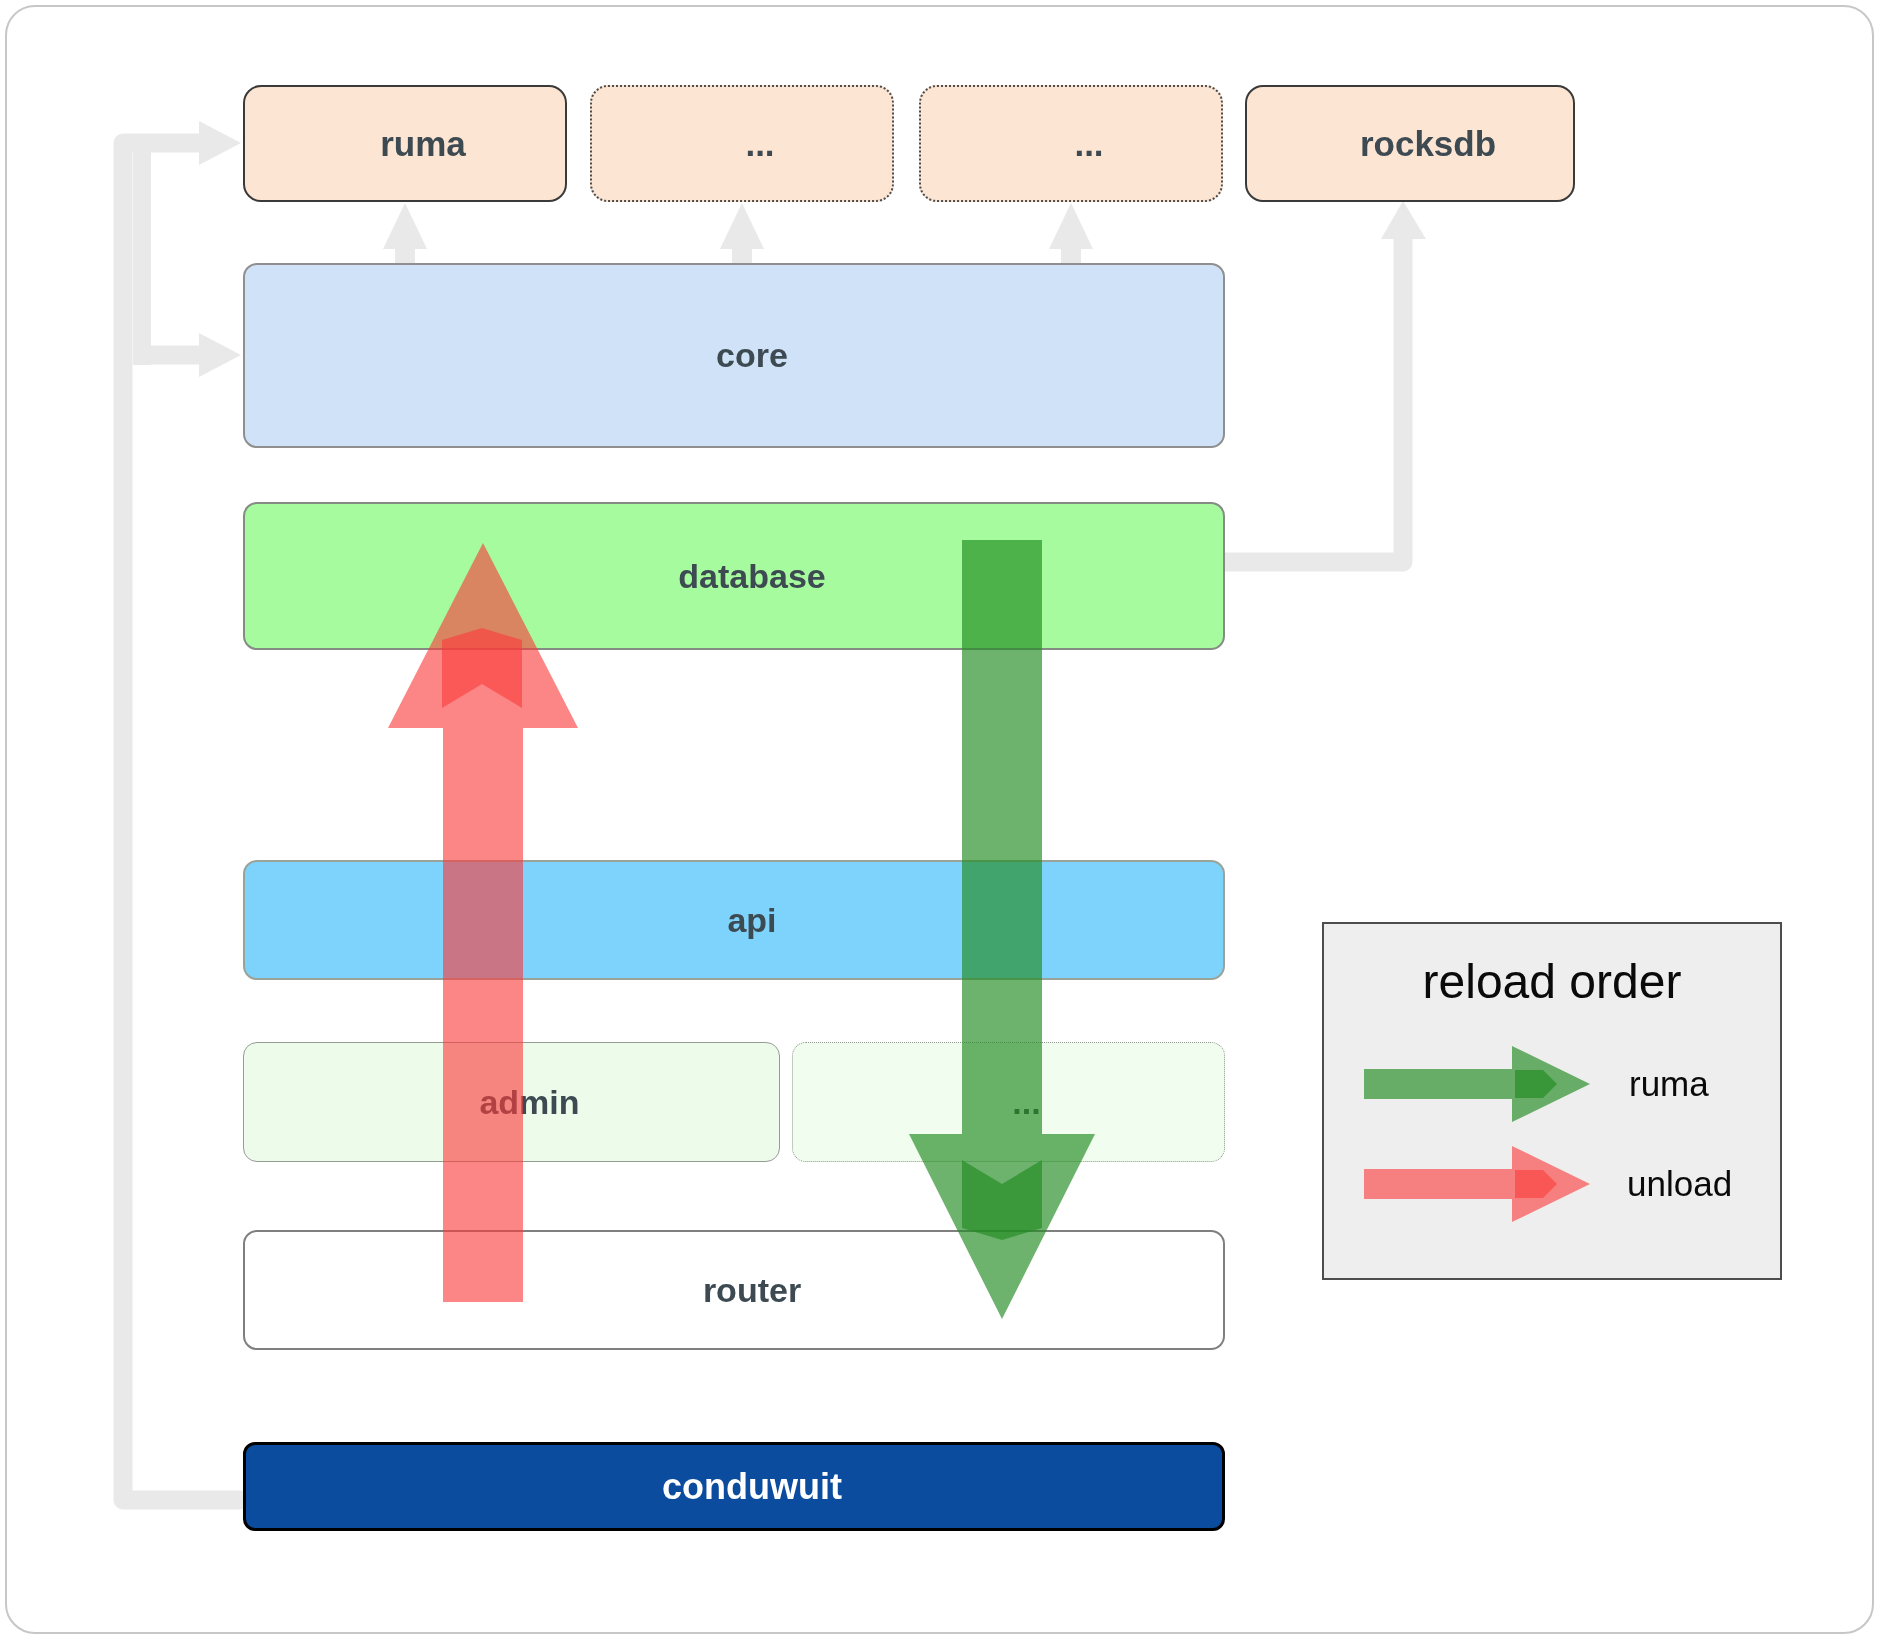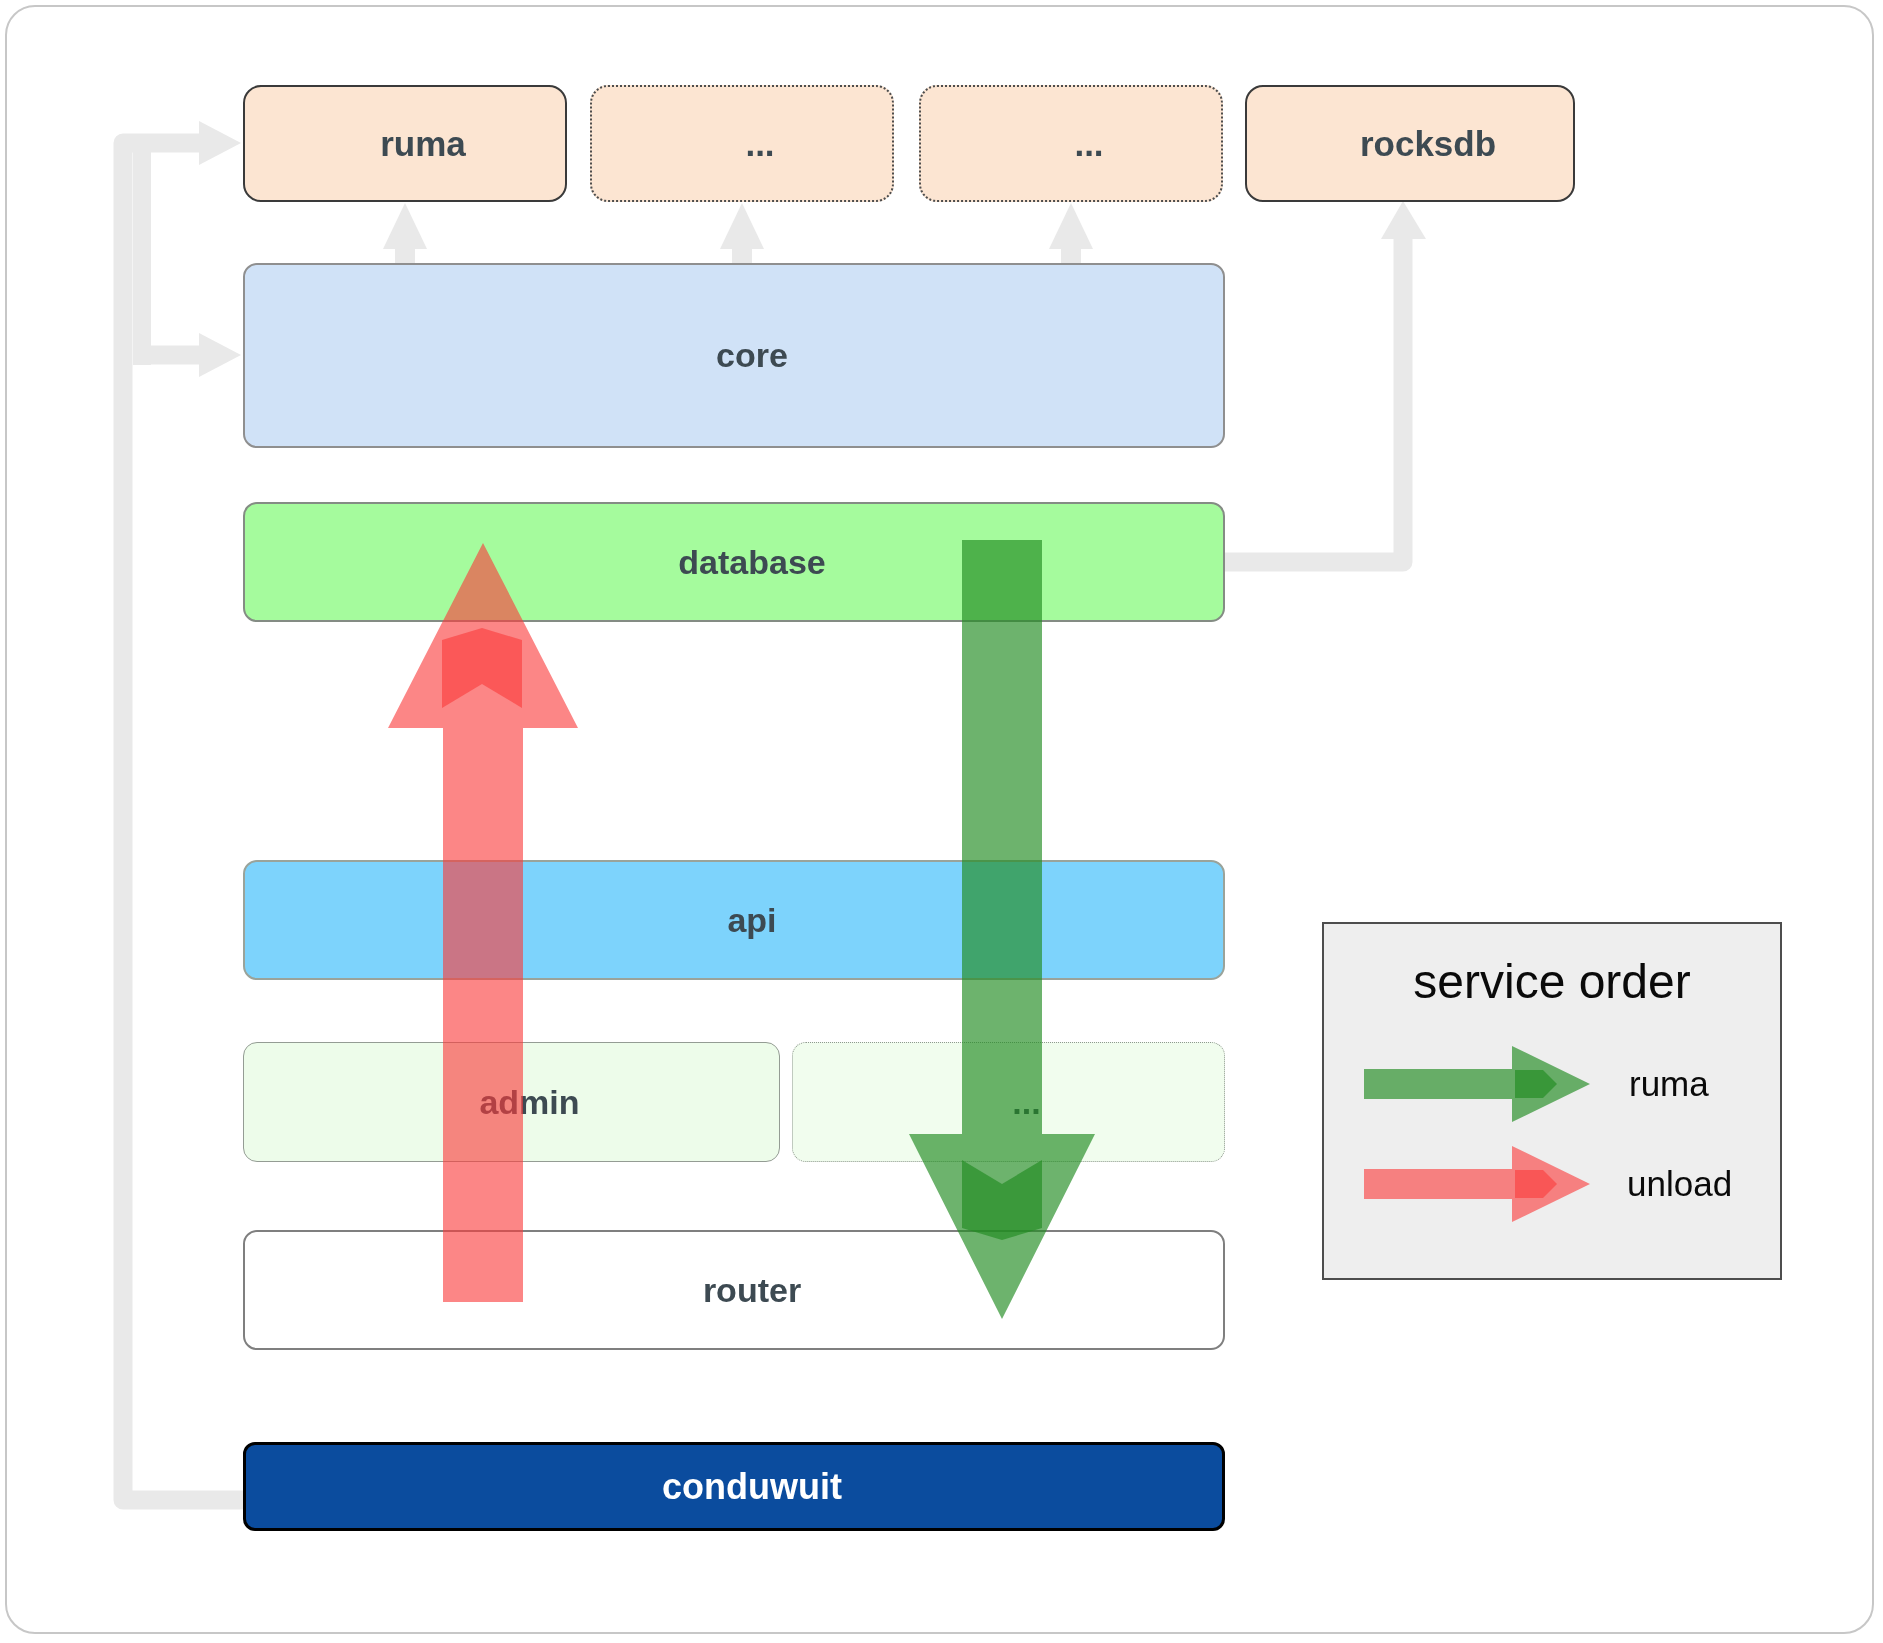--- a/index.html
+++ b/index.html
@@ -49,21 +49,21 @@
   }
   .topbox.solid { border: 2.5px solid #3a3a3a; }
   .topbox.dotted { border: 2px dotted #4d4d4d; }
 
   #box-ruma     { left: 243px;  top: 85px; width: 324px; height: 117px; }
   #box-dots-a   { left: 590px;  top: 85px; width: 304px; height: 117px; }
   #box-dots-b   { left: 919px;  top: 85px; width: 304px; height: 117px; }
   #box-rocksdb  { left: 1245px; top: 85px; width: 330px; height: 117px; }
 
   #box-core     { left: 243px; top: 263px;  width: 982px; height: 185px; background: #d0e2f7; border: 2px solid #8f8f8f; }
-  #box-database { left: 243px; top: 502px;  width: 982px; height: 120px; background: #a5fb9d; border: 2px solid #848c84; }
+  #box-database { left: 243px; top: 502px;  width: 982px; height: 148px; background: #a5fb9d; border: 2px solid #848c84; }
   #box-service  { left: 243px; top: 681px;  width: 982px; height: 120px; background: #d0fcc8; border: 2px solid #97a097; }
   #box-api      { left: 243px; top: 860px;  width: 982px; height: 120px; background: #7dd3fc; border: 2px solid #9aa39a; text-align: center; }
   #box-admin    { left: 243px; top: 1042px; width: 537px; height: 120px; background: #edfcea; border: 1.5px solid #949c94; }
   #box-dots-c   { left: 792px; top: 1042px; width: 433px; height: 120px; background: #f1fdee; border: 1.5px dotted #8f988f; }
   #box-router   { left: 243px; top: 1221px; width: 982px; height: 120px; background: #ffffff; border: 2px solid #7f7f7f; margin-top: 9px; }
   #box-conduwuit{ left: 243px; top: 1442px; width: 982px; height: 89px; background: #0b4c9e; border: 3px solid #000000;
                   color: #ffffff; font-weight: 700; font-size: 36px; border-radius: 12px; }
 
   #legend {
     position: absolute;
@@ -168,21 +168,21 @@
       <polygon points="443,1302 443,728 388,728 483,543 578,728 523,728 523,1302"></polygon>
       <polygon points="442,640 482,628 522,640 522,708 482,684 442,708"></polygon>
     </g>
     <g fill-opacity="0.66" fill="#228b22">
       <polygon points="962,540 1042,540 1042,1134 1095,1134 1002,1319 909,1134 962,1134"></polygon>
       <polygon points="962,1160 1002,1184 1042,1160 1042,1228 1002,1240 962,1228"></polygon>
     </g>
   </svg>
 
   <div id="legend">
-    <div id="legend-title">service order</div>
+    <div id="legend-title">reload order</div>
     <svg id="legend-arrows" viewBox="0 0 460 358">
       <g fill-opacity="0.66" fill="#228b22">
         <polygon points="40,145 188,145 188,122 266,160 188,198 188,175 40,175"></polygon>
         <polygon points="191,146 219,146 233,160 219,174 191,174"></polygon>
       </g>
       <g fill-opacity="0.62" fill="#fa3c3c">
         <polygon points="40,245 188,245 188,222 266,260 188,298 188,275 40,275"></polygon>
         <polygon points="191,246 219,246 233,260 219,274 191,274"></polygon>
       </g>
     </svg>

